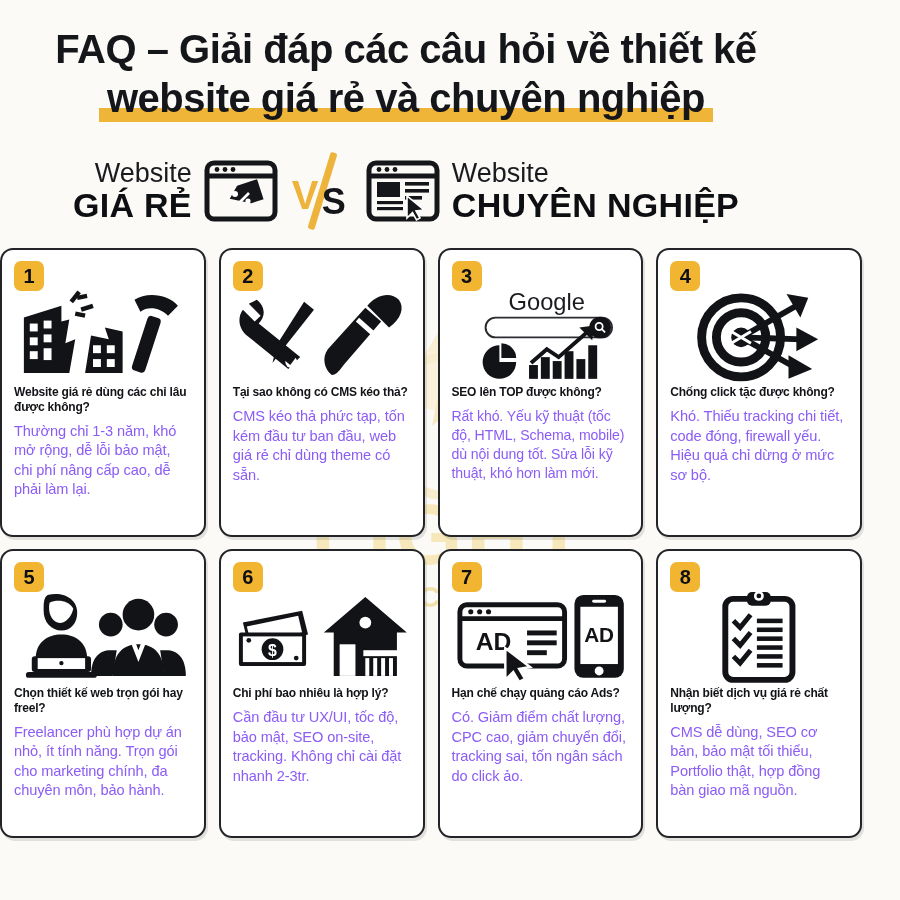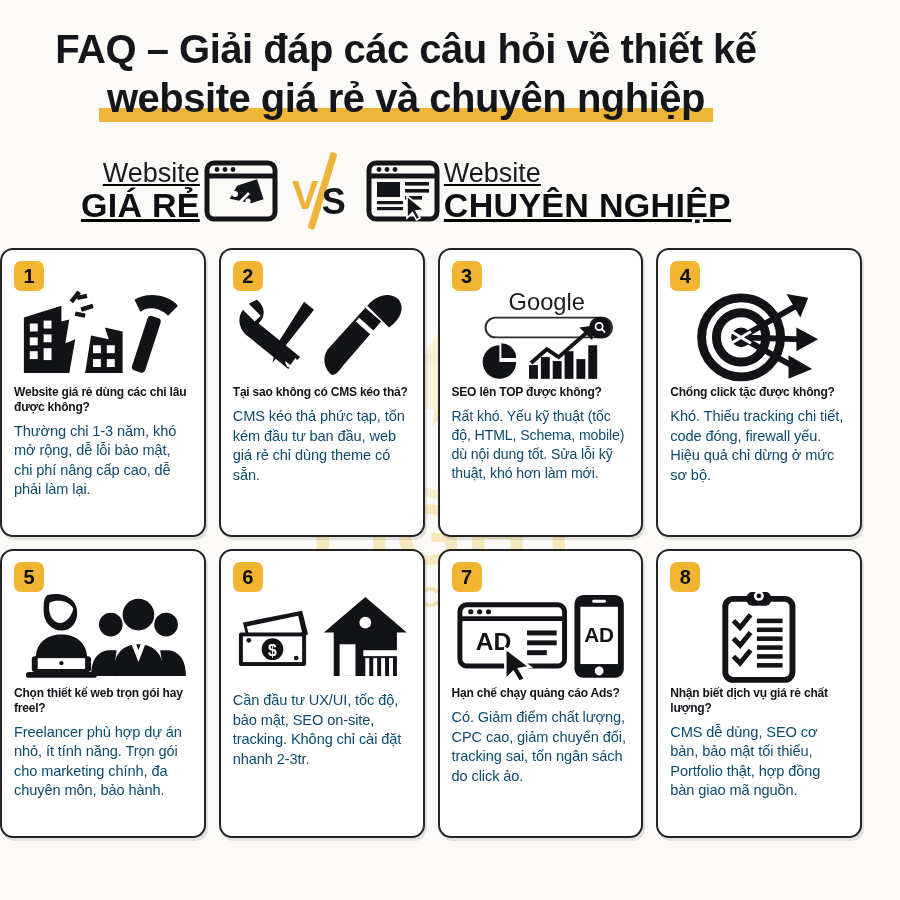--- a/index.html
+++ b/index.html
@@ -86,21 +86,21 @@
 
   
   .vsband {
     margin-top: 26px;
     display: flex;
     align-items: center;
     justify-content: center;
     gap: 12px;
     height: 86px;
   }
-  .vs-side { display: flex; align-items: center; gap: 4px; text-decoration: underline; }
+  .vs-side { display: flex; align-items: center; gap: 12px; }
   .vs-text { line-height: 1.05; }
   .vs-text .top { font-size: 27px; color: #1A1B1F; font-weight: 400; }
   .vs-text .bot { font-size: 34px; color: #0E0F12; font-weight: 800; letter-spacing: .3px; }
   .vs-text.right { text-align: left; }
   .vs-icon { width: 74px; height: 62px; flex: 0 0 auto; }
   .vs-icon svg { width: 100%; height: 100%; display: block; }
 
   .vs-mid {
     position: relative;
     width: 64px; height: 80px;
@@ -172,21 +172,21 @@
   .c-title {
     font-size: 12px;
     font-weight: 800;
     color: #111317;
     line-height: 1.22;
     letter-spacing: -.2px;
     margin-top: 2px;
   }
   .c-body {
     font-size: 14.6px;
-    color: #0c4a6e;
+    color: #8b5cf6;
     line-height: 1.34;
     margin-top: 7px;
     letter-spacing: -.1px;
   }
   
   .card.dense .c-body { font-size: 14.1px; }
 </style>
 </head>
 <body>
 
@@ -412,20 +412,21 @@
             <rect x="132" y="62" width="36" height="6" fill="#FFF"></rect>
             <g fill="#FFF">
               <rect x="134" y="70" width="4" height="18"></rect>
               <rect x="142" y="70" width="4" height="18"></rect>
               <rect x="150" y="70" width="4" height="18"></rect>
               <rect x="158" y="70" width="4" height="18"></rect>
             </g>
           </g>
         </svg>
       </div>
+      <div class="c-title">Chi phí bao nhiêu là hợp lý?</div>
       <div class="c-body">Cần đầu tư UX/UI, tốc độ, bảo mật, SEO on-site, tracking. Không chỉ cài đặt nhanh 2-3tr.</div>
     </div>
 
     <div class="card">
       <div class="badge">7</div>
       <div class="art">
         <svg viewBox="0 0 180 96">
           <rect x="8" y="16" width="106" height="62" rx="7" fill="none" stroke="#121317" stroke-width="5"></rect>
           <path d="M8 30 h106" stroke="#121317" stroke-width="5"></path>
           <circle cx="19" cy="23" r="2.6" fill="#121317"></circle>

